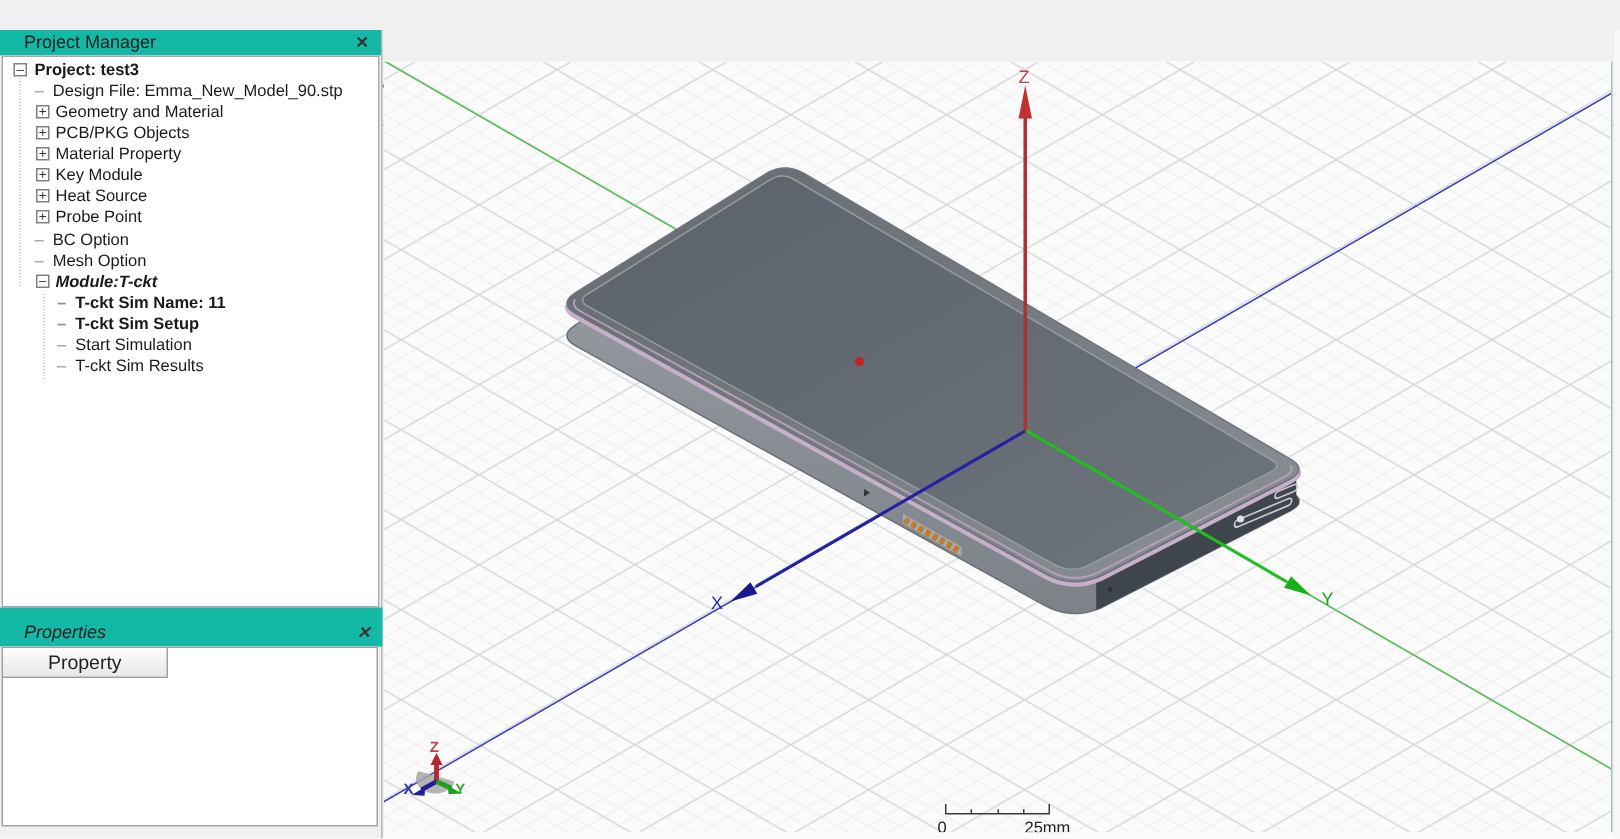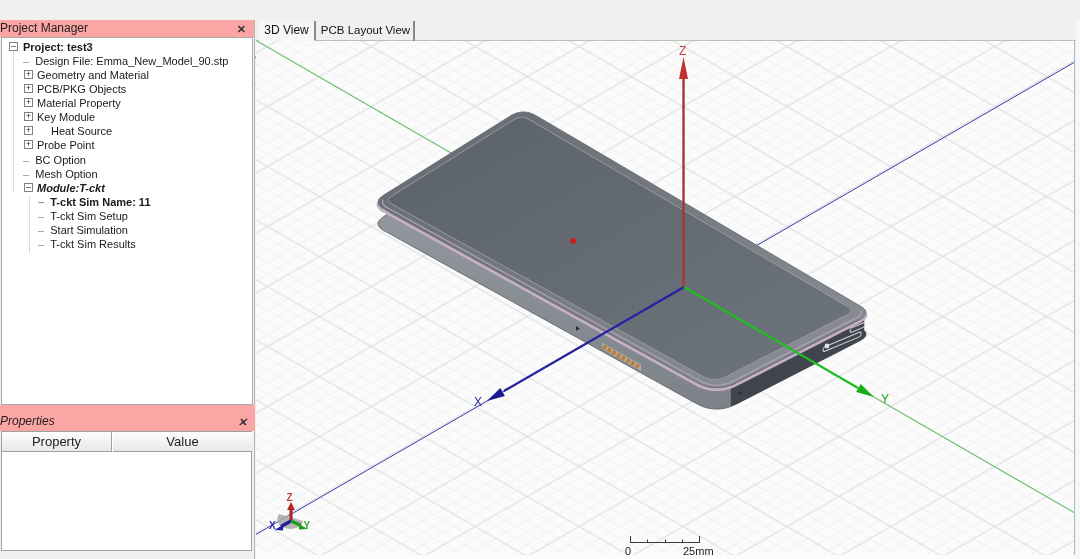--- a/index.html
+++ b/index.html
@@ -1,20 +1,20 @@
 <!DOCTYPE html>
 <html><head>
 <meta charset="utf-8">
 <style>
 * { margin:0; padding:0; box-sizing:border-box; }
 html,body { width:1080px; height:559px; overflow:hidden; font-family:"Liberation Sans",sans-serif; background:#ffffff; }
 #app { position:relative; width:1080px; height:559px; background:#f0f0f0; }
 #toolbar { position:absolute; left:0; top:0; width:1080px; height:36px; background:#f2f1ee; border-bottom:1px solid #c8c6c2;margin-top:48px; }
 #leftpanel { position:absolute; left:0; top:20px; width:255px; height:539px; background:#f0f0f0; border-right:1px solid #b8b6b2; }
-.panelhdr { position:relative; height:17px; font-size:12px; color:#222; padding-left:0; line-height:17px; background:#fca5a5;}
+.panelhdr { position:relative; height:17px; font-size:12px; color:#222; padding-left:16px; line-height:17px; background:#14b8a6;}
 .panelhdr .x { position:absolute; right:10px; top:1px; font-size:11px; line-height:17px; color:#333; font-weight:bold;}
 #treebox { position:absolute; left:1px; top:17px; width:252px; height:368px; background:#ffffff; border:1px solid #a8a8a8; overflow:hidden; }
 #props { position:absolute; left:0; top:385px; width:255px; height:166px; }
 #propstable { position:absolute; left:1px; top:26px; width:251px; height:120px; background:#fff; border:1px solid #a0a0a0;}
 #propstable .th { position:absolute; top:0; height:20px; background:linear-gradient(#fdfdfd,#e9e8e6); border-bottom:1px solid #a0a0a0; font-size:13px; color:#222; text-align:center; line-height:20px;}
 #bottomstrip { position:absolute; left:256px; top:555px; width:824px; height:4px; background:#fbfbfb; } #rightstrip { position:absolute; left:1076px; top:20px; width:4px; height:539px; background:#f7f7f7; }
 #tabbar { position:absolute; left:256px; top:20px; width:824px; height:21px; background:#f0f0f0; border-bottom:1px solid #c0beba;}
 .tab { position:absolute; top:1px; height:20px; font-size:12px; color:#111; text-align:center; line-height:19px; }
 #tab1 { left:3px; width:57px; background:#f7f6f4; border-right:2px solid #8a8a8a; border-bottom:1px solid #f7f6f4;}
 #tab2 { left:62px; width:97px; font-size:11.5px; border-right:2px solid #8a8a8a;}
@@ -184,45 +184,40 @@
     <div id="treebox">
       <div class="tree">
 
         <div style="position:absolute;left:11px;top:12px;width:1px;height:141px;background-image:linear-gradient(#bbb 1px, transparent 1px);background-size:1px 2px;"></div>
         <div class="trow" style="left:7px;top:3px;"><span class="ebox" style="left:0;">–</span><b style="margin-left:14px">Project: test3</b></div>
         <div class="trow" style="left:21px;top:17px;"><span style="color:#909090">–&nbsp;&nbsp;</span>Design File: Emma_New_Model_90.stp</div>
         <div class="trow" style="left:22px;top:31px;"><span class="ebox" style="left:0;">+</span><span style="margin-left:13px">Geometry and Material</span></div>
         <div class="trow" style="left:22px;top:45px;"><span class="ebox" style="left:0;">+</span><span style="margin-left:13px">PCB/PKG Objects</span></div>
         <div class="trow" style="left:22px;top:59px;"><span class="ebox" style="left:0;">+</span><span style="margin-left:13px">Material Property</span></div>
         <div class="trow" style="left:22px;top:73px;"><span class="ebox" style="left:0;">+</span><span style="margin-left:13px">Key Module</span></div>
-        <div class="trow" style="left:22px;top:87px;"><span class="ebox" style="left:0;">+</span><span style="margin-left:27px">Heat Source</span></div>
+        <div class="trow" style="left:22px;top:87px;"><span class="ebox" style="left:0;">+</span><span style="margin-left:13px">Heat Source</span></div>
         <div class="trow" style="left:22px;top:101px;"><span class="ebox" style="left:0;">+</span><span style="margin-left:13px">Probe Point</span></div>
         <div class="trow" style="left:21px;top:116px;"><span style="color:#909090">–&nbsp;&nbsp;</span>BC Option</div>
         <div class="trow" style="left:21px;top:130px;"><span style="color:#909090">–&nbsp;&nbsp;</span>Mesh Option</div>
         <div class="trow" style="left:22px;top:144px;"><span class="ebox" style="left:0;">–</span><b style="margin-left:13px"><i>Module:T-ckt</i></b></div>
         <div style="position:absolute;left:27px;top:158px;width:1px;height:58px;background-image:linear-gradient(#bbb 1px, transparent 1px);background-size:1px 2px;"></div>
         <div class="trow" style="left:36px;top:158px;font-weight:bold;"><span style="color:#909090">–&nbsp;&nbsp;</span>T-ckt Sim Name: 11</div>
-        <div class="trow" style="left:36px;top:172px;"><span style="color:#909090">–&nbsp;&nbsp;</span>T-ckt Sim Setup</div>
+        <div class="trow" style="left:36px;top:172px;font-weight:bold;"><span style="color:#909090">–&nbsp;&nbsp;</span>T-ckt Sim Setup</div>
         <div class="trow" style="left:36px;top:186px;text-align:center;"><span style="color:#909090">–&nbsp;&nbsp;</span>Start Simulation</div>
         <div class="trow" style="left:36px;top:200px;"><span style="color:#909090">–&nbsp;&nbsp;</span>T-ckt Sim Results</div>
       </div>
     </div>
     <div id="props">
       <div class="panelhdr" style="height:26px;line-height:32px;font-style:italic;">Properties<span class="x" style="right:8px;top:12px;line-height:11px;">✕</span></div>
       <div id="propstable">
         <div class="th" style="left:0;width:110px;border-right:1px solid #a0a0a0;">Property</div>
-        <div class="th" style="left:111px;width:139px;">Value</div>
       </div>
     </div>
   </div>
 
-  <div id="tabbar">
-    <div class="tab" id="tab1">3D View</div>
-    <div class="tab" id="tab2">PCB Layout View</div>
-  </div>
 
   <div id="viewport">
     <svg width="824" height="514">
       <defs>
         <pattern id="gmin" width="20.78" height="12" patternUnits="userSpaceOnUse" patternTransform="translate(11.2,5.5)">
           <path d="M0,0 L20.78,12 M0,12 L20.78,0" stroke="#f0f0f0" stroke-width="0.9" fill="none"></path>
         </pattern>
         <pattern id="gmaj" width="103.9" height="60" patternUnits="userSpaceOnUse" patternTransform="translate(63.4,35.5)">
           <path d="M0,0 L103.9,60 M0,60 L103.9,0" stroke="#d4d7d9" stroke-width="0.9" fill="none"></path>
         </pattern>

